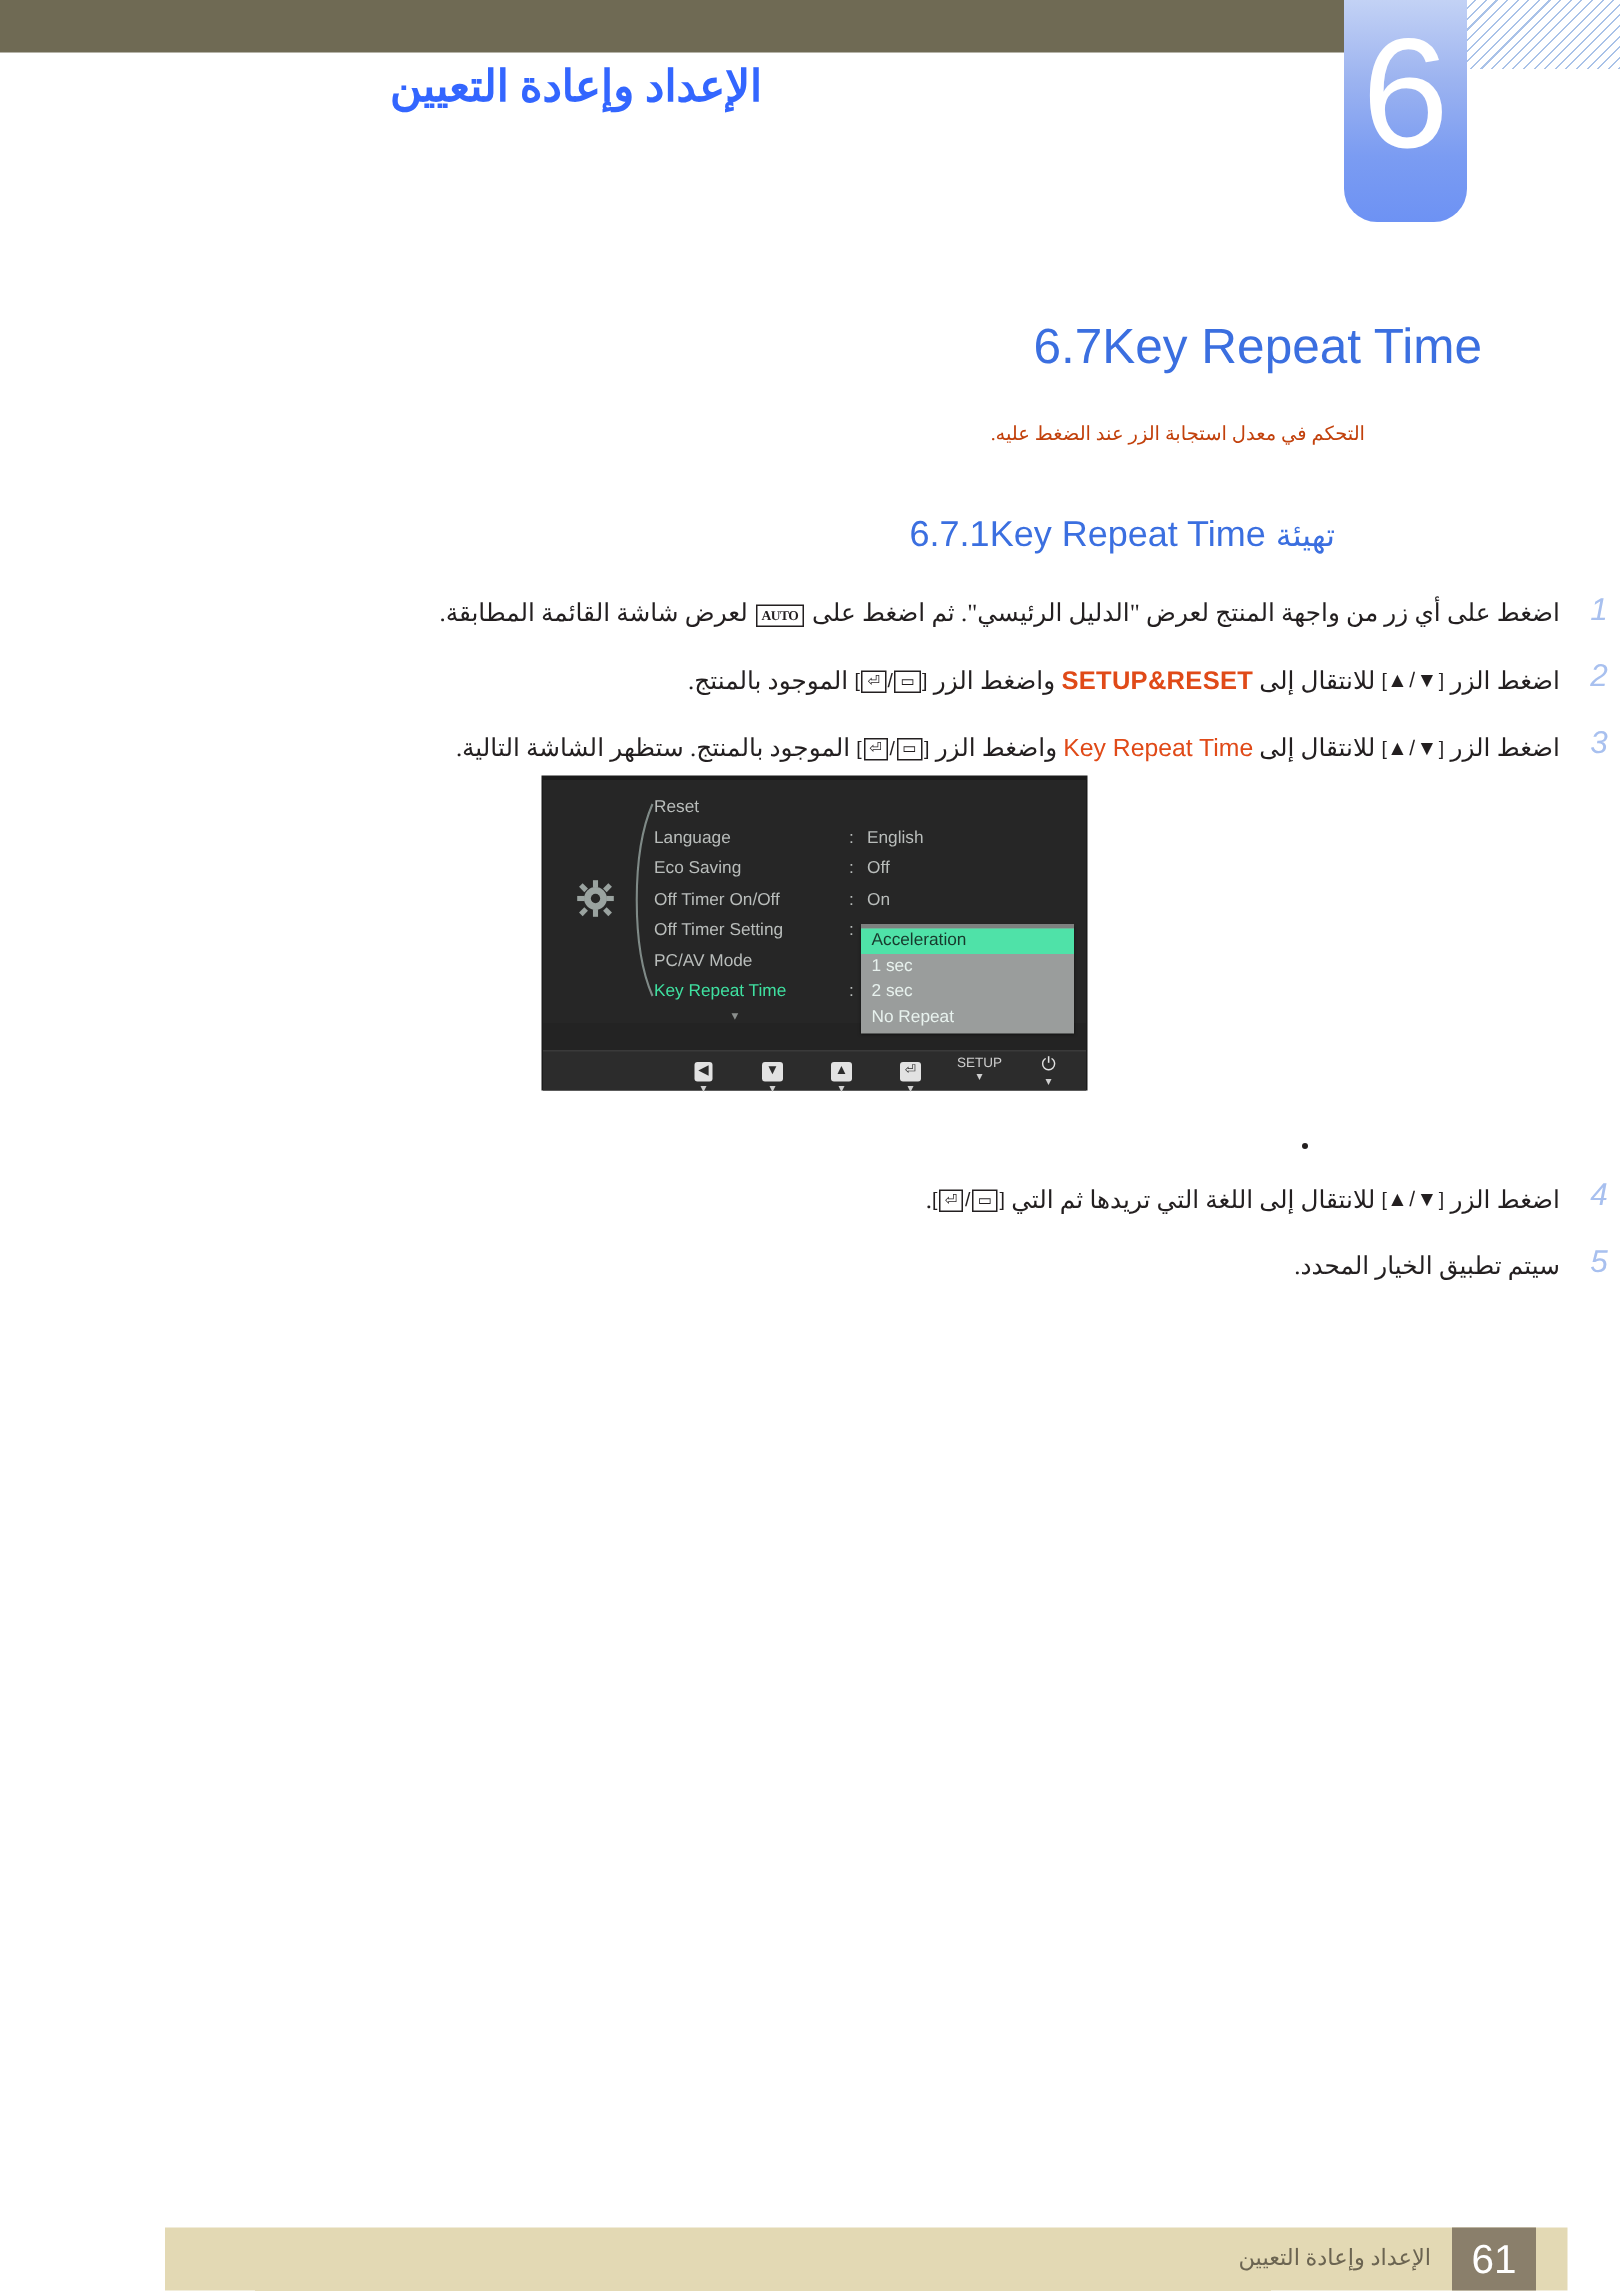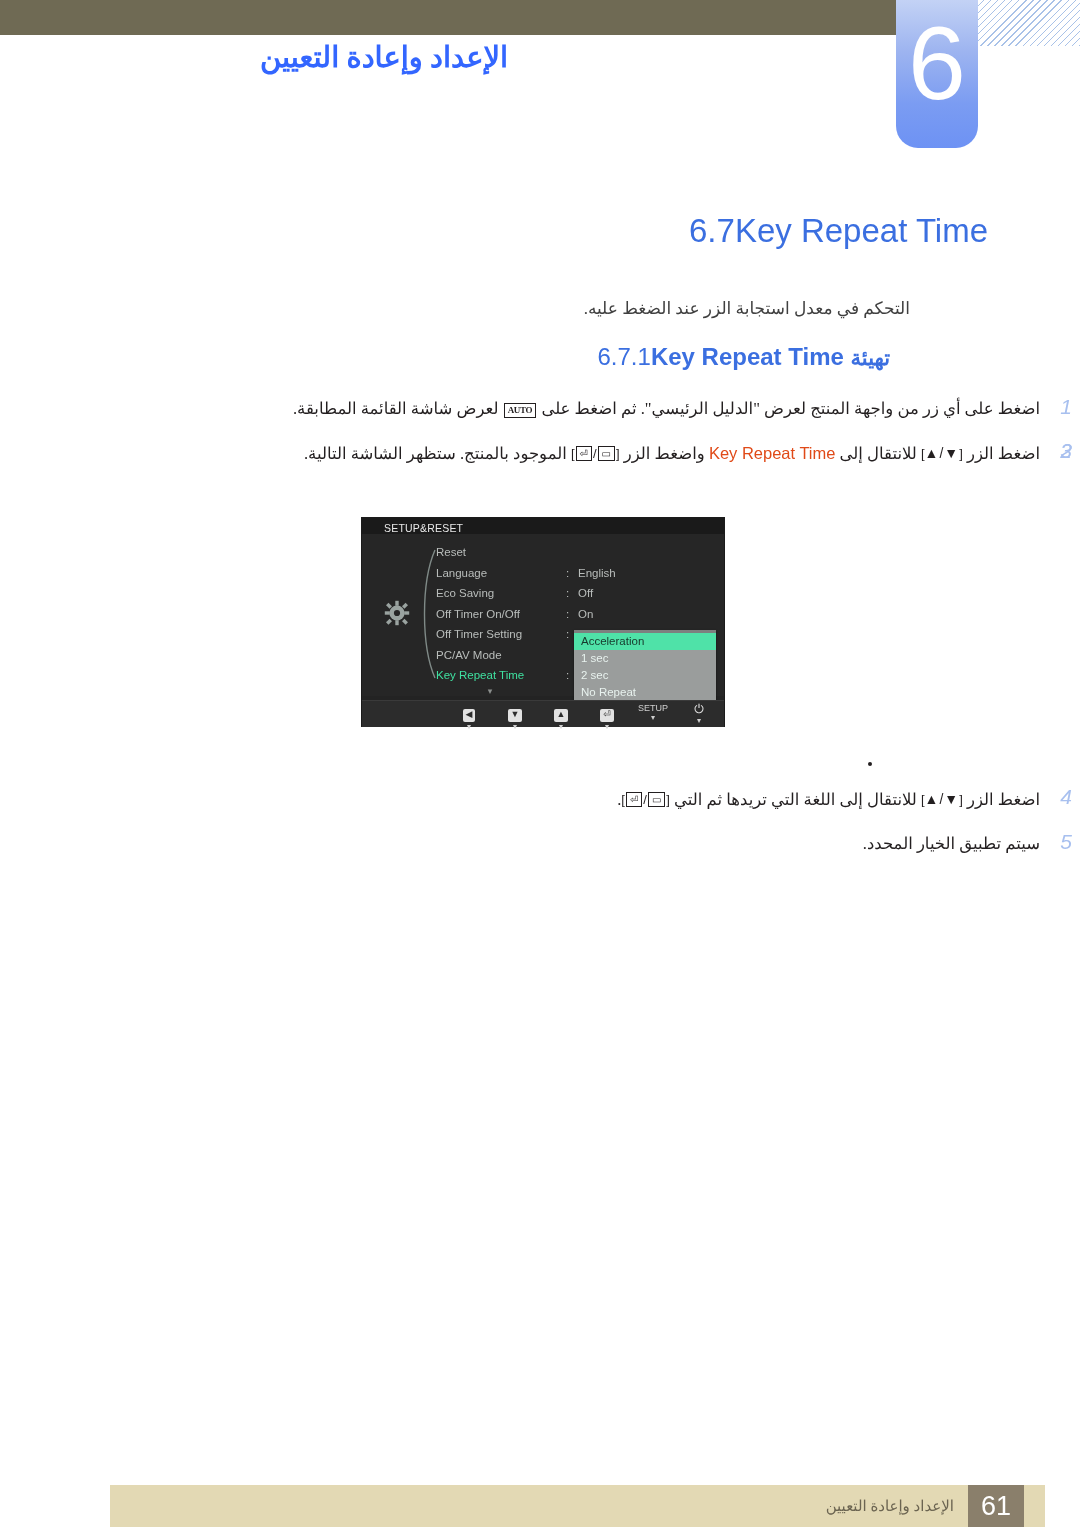--- a/index.html
+++ b/index.html
@@ -96,47 +96,46 @@
     display: inline-block;
     margin-left: 1px;
   }
   .section-head .ttl {
     display: inline-block;
     margin-right: 22px;
   }
 
   .intro-line {
     position: absolute;
-    top: 298px;
+    top: 281px;
     left: 0;
     width: 910px;
     text-align: right;
     direction: rtl;
-    font-size: 17px;
-    color: #404040;
+    font-size: 13px;
+    color: #c2410c;
   }
 
   .subsection-head {
     position: absolute;
     top: 343px;
     left: 0;
     width: 910px;
     text-align: right;
     direction: ltr;
     color: #3b6fe0;
     font-family: "Liberation Sans", sans-serif;
     font-size: 24px;
     white-space: nowrap;
   }
   .subsection-head .snum { display:inline-block; }
   .subsection-head .stitle {
     display:inline-block;
     margin-right: 20px;
     direction: rtl;
-    font-weight: bold;
   }
   .subsection-head .stitle .ar {
     font-family: "Liberation Serif", serif;
     font-size: 21px;
   }
 
   
   .steps {
     position: absolute;
     top: 398px;
@@ -210,21 +209,21 @@
     background: #1a1a1a;
     color: #e9e9e9;
     font-size: 10.5px;
     line-height: 20px;
     padding-left: 22px;
     box-sizing: border-box;
     letter-spacing: .2px;
   }
   .osd-body {
     position: absolute;
-    top: 16px; left: 0;
+    top: 2px; left: 0;
     width: 362px; height: 162px;
     background: #262626;
   }
   .osd-gear {
     position: absolute;
     left: 22px;
     top: 66px;
     width: 26px;
     height: 26px;
   }
@@ -423,20 +422,21 @@
 </div>
 
 <div class="steps">
   <div class="step">
     <span class="step-num">1</span>
     <span><span>اضغط على أي زر من واجهة المنتج لعرض "الدليل الرئيسي". ثم اضغط على </span><span class="kb menu">AUTO</span><span> لعرض شاشة القائمة المطابقة.</span></span>
   </div>
 
   <div class="step">
     <span class="step-num">2</span>
+    <span><span>اضغط الزر </span><span class="keybox">[<span class="arrowpair">▲/▼</span>]</span><span> للانتقال إلى </span><span class="hl-b">SETUP&amp;RESET</span><span> واضغط الزر </span><span class="keybox">[<span class="kb">⏎</span>/<span class="kb">▭</span>]</span><span> الموجود بالمنتج.</span></span>
   </div>
 
   <div class="step">
     <span class="step-num">3</span>
     <span><span>اضغط الزر </span><span class="keybox">[<span class="arrowpair">▲/▼</span>]</span><span> للانتقال إلى </span><span class="hl">Key Repeat Time</span><span> واضغط الزر </span><span class="keybox">[<span class="kb">⏎</span>/<span class="kb">▭</span>]</span><span> الموجود بالمنتج. ستظهر الشاشة التالية.</span></span>
   </div>
 </div>
 
 <div class="osd">
   <div class="osd-title">SETUP&amp;RESET</div>

